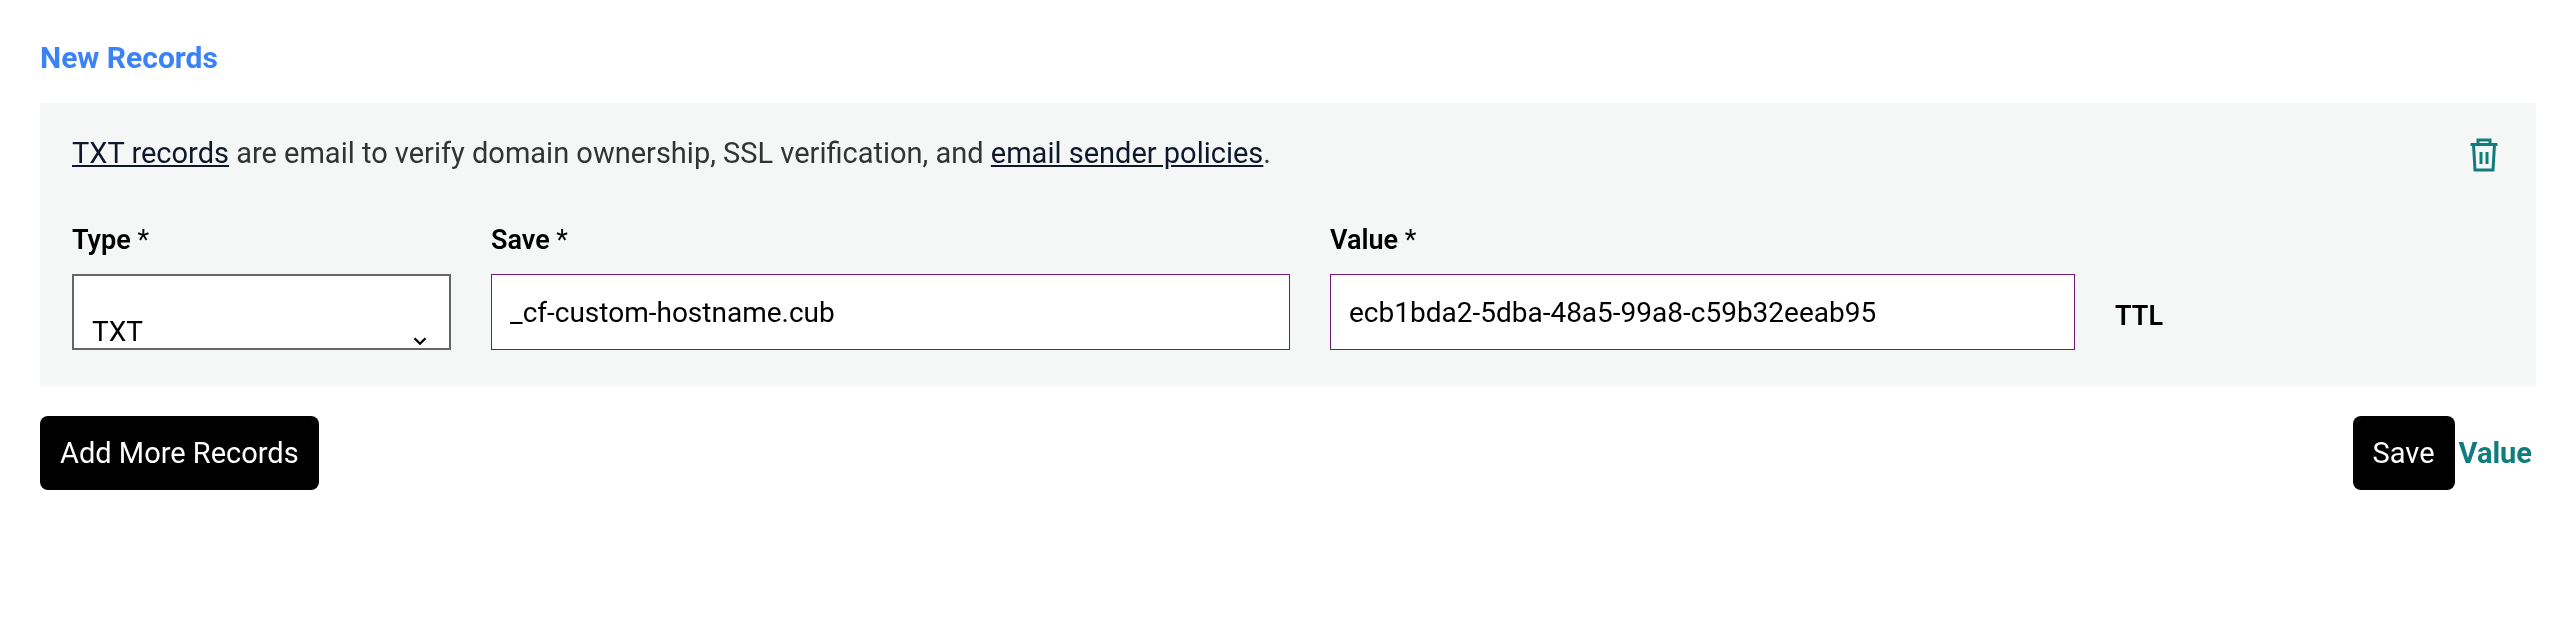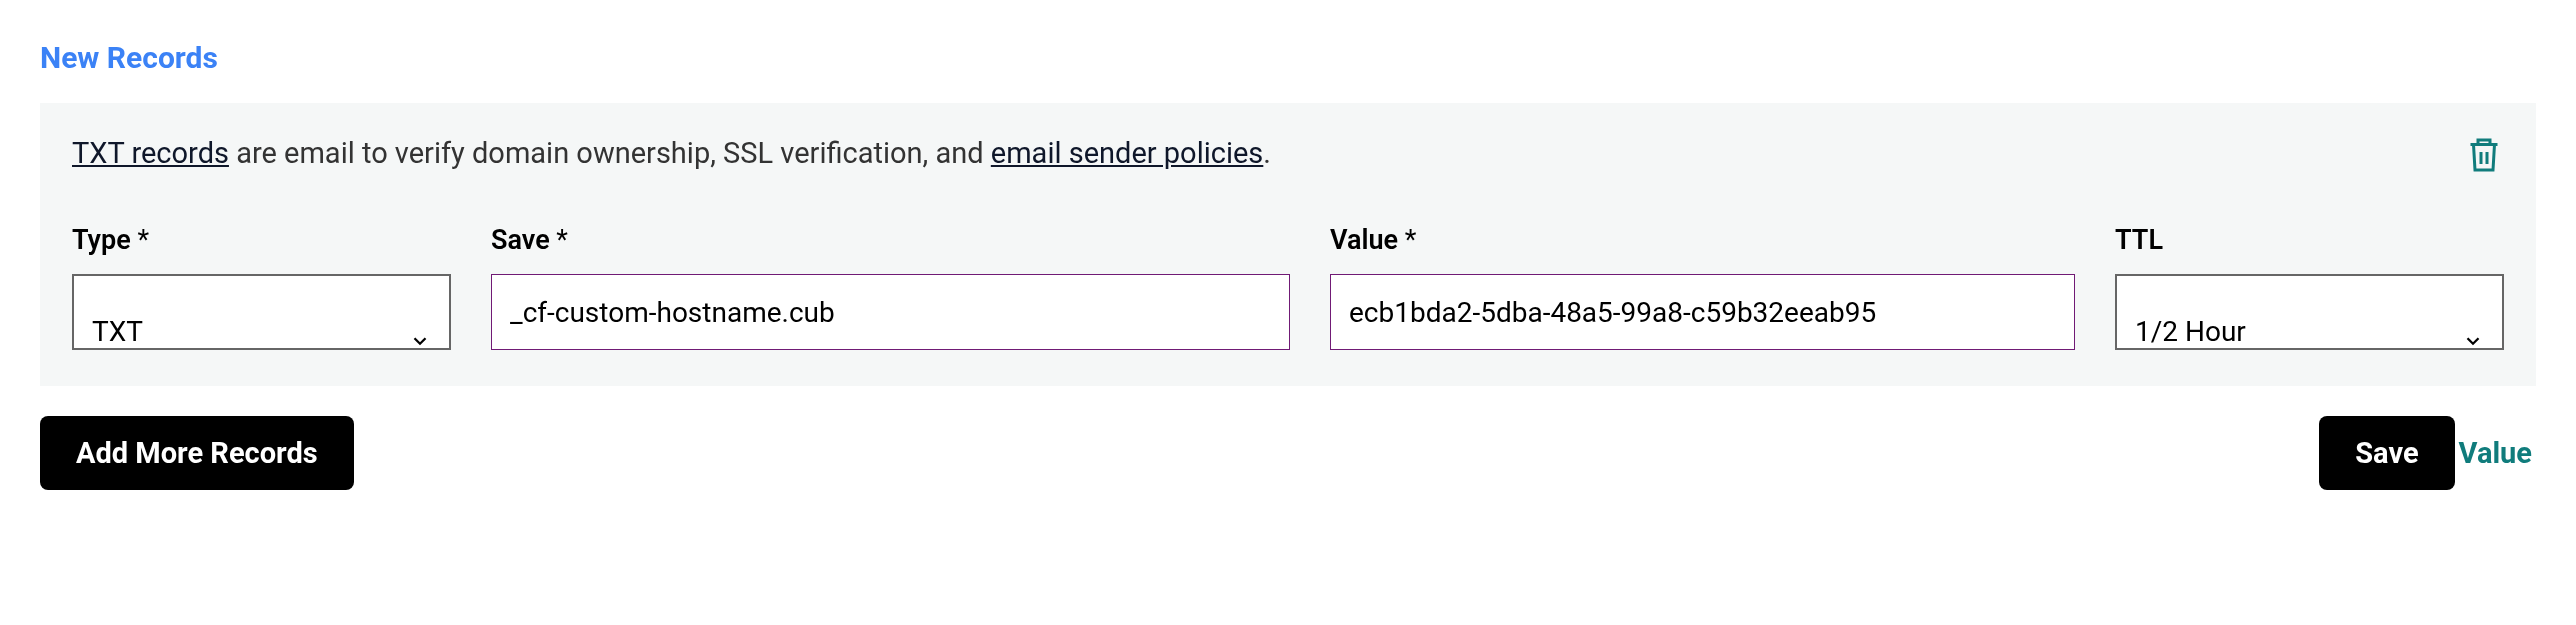--- a/index.html
+++ b/index.html
@@ -125,22 +125,22 @@
     align-items: center;
     margin-top: 30px;
   }
   .actions-right {
     display: flex;
     align-items: center;
   }
   .btn {
     border: none;
     font-size: 29px;
-    font-weight: 700;
-    padding: 20px 36px;
+    font-weight: 400;
+    padding: 20px 20px;
     cursor: pointer;
     font-family: inherit;
   }
   .btn-black {
     background: #000;
     color: #fff;
     border-radius: 8px;
   }
   .btn-link {
     background: transparent;
@@ -196,28 +196,20 @@
       <label class="field-label">
         <span>Value</span><span class="required-star"> *</span>
       </label>
       <input type="text" class="text-input" value="ecb1bda2-5dba-48a5-99a8-c59b32eeab95" style="">
     </div>
 
     <div class="field-group ttl-group">
       <label class="field-label">
         <span>TTL</span>
       </label>
-      <div class="select-wrap">
-        <span>1/2 Hour</span>
-        <span class="chevron-down">
-          <svg viewBox="0 0 24 24">
-              <polyline points="6 9 12 15 18 9"></polyline>
-            </svg>
-        </span>
-      </div>
     </div>
 
   </div>
 </div>
 
 <div class="actions-row">
   <button class="btn btn-black">Add More Records</button>
   <div class="actions-right">
     <button class="btn btn-black">Save</button>
     <button class="btn btn-link">Value</button>

